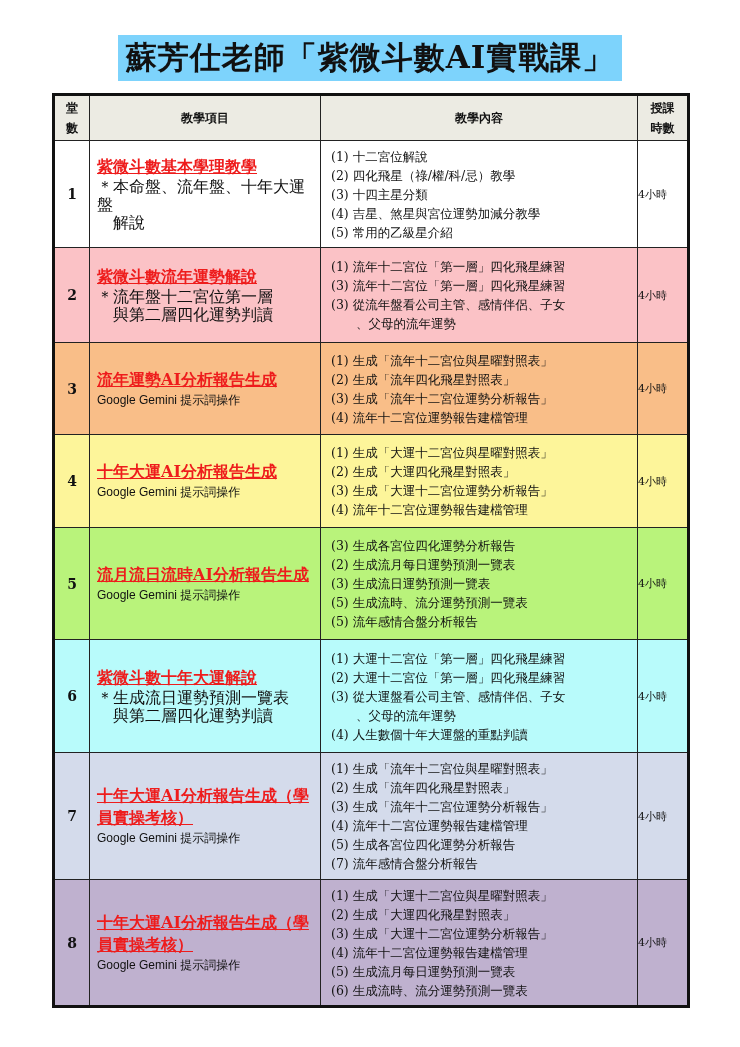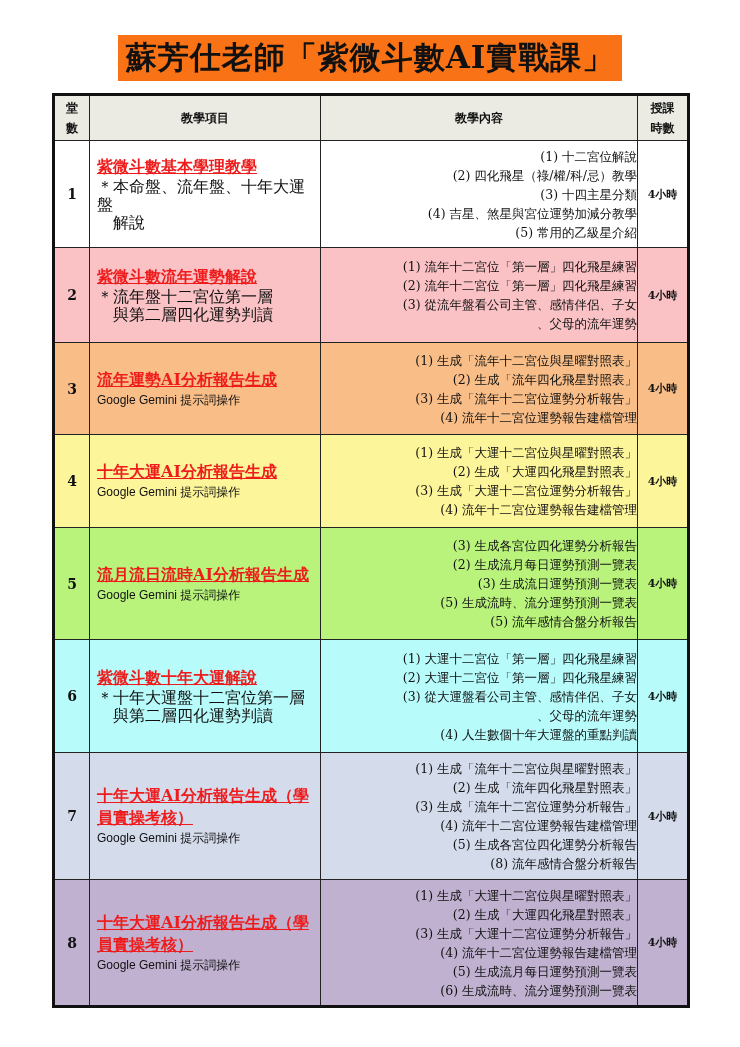--- a/index.html
+++ b/index.html
@@ -1,25 +1,25 @@
 <!DOCTYPE html>
 <html><head>
 <meta charset="utf-8">
 <style>
   html, body { margin:0; padding:0; background:#ffffff; }
   body { width:740px; height:1047px; position:relative; font-family:"DejaVu Serif", "Liberation Serif", serif; color:#111; overflow:hidden; }
   .title-wrap { position:absolute; top:35px; left:0; width:740px; text-align:center; }
-  .title { display:inline-block; background:#f97316; font-size:31px; font-weight:bold; padding:2px 8px 4px 8px; letter-spacing:1px; line-height:40px; font-family:"DejaVu Serif", serif; }
+  .title { display:inline-block; background:#7dd3fc; font-size:31px; font-weight:bold; padding:2px 8px 4px 8px; letter-spacing:1px; line-height:40px; font-family:"DejaVu Serif", serif; }
   table.course { position:absolute; left:52px; top:93px; width:635px; border-collapse:collapse; border:3px solid #111; table-layout:fixed; }
   table.course td, table.course th { border:1px solid #222; padding:0; vertical-align:middle; }
   th { background:#ecebe3; font-size:12px; font-weight:bold; height:44px; text-align:center; line-height:20px; }
   td.num { text-align:center; font-size:14px; font-weight:bold; }
   td.item { padding-left:7px !important; }
-  td.content { padding-left:10px !important; font-size:12.5px; line-height:19px;text-align:right; }
-  td.hours { text-align:center; font-size:11px; font-weight:bold; }
+  td.content { padding-left:10px !important; font-size:12.5px; line-height:19px; }
+  td.hours { font-size:11px; font-weight:normal; }
   .item-title { color:#ee1c1c; font-size:16px; font-weight:bold; line-height:22px;text-decoration:underline; }
   .item-sub { font-size:16px; line-height:18px; }
   .item-sub.mono { font-family:"Liberation Sans Narrow", "Liberation Sans", sans-serif; font-size:12px; }
   .line { white-space:nowrap; }
 </style>
 </head>
 <body>
 
 <div class="title-wrap">
   <span class="title">蘇芳仕老師「紫微斗數AI實戰課」</span>
@@ -59,21 +59,21 @@
       </tr>
       <tr style="background: rgb(251, 194, 198); height: 95px;">
         <td class="num">2</td>
         <td class="item">
           <div class="item-title">紫微斗數流年運勢解說</div>
           <div class="item-sub">＊流年盤十二宮位第一層</div>
           <div class="item-sub">　與第二層四化運勢判讀</div>
         </td>
         <td class="content">
           <div class="line">(1) 流年十二宮位「第一層」四化飛星練習</div>
-          <div class="line">(2) 流年十二宮位「第一層」四化飛星練習</div>
+          <div class="line">(3) 流年十二宮位「第一層」四化飛星練習</div>
           <div class="line">(3) 從流年盤看公司主管、感情伴侶、子女</div>
           <div class="line">　　、父母的流年運勢</div>
         </td>
         <td class="hours">4小時</td>
       </tr>
       <tr style="background: rgb(249, 190, 136); height: 92px;">
         <td class="num">3</td>
         <td class="item">
           <div class="item-title">流年運勢AI分析報告生成</div>
           <div class="item-sub mono">Google Gemini 提示詞操作</div>
@@ -112,21 +112,21 @@
           <div class="line">(3) 生成流日運勢預測一覽表</div>
           <div class="line">(5) 生成流時、流分運勢預測一覽表</div>
           <div class="line">(5) 流年感情合盤分析報告</div>
         </td>
         <td class="hours">4小時</td>
       </tr>
       <tr style="background: rgb(184, 251, 251); height: 113px;">
         <td class="num">6</td>
         <td class="item">
           <div class="item-title">紫微斗數十年大運解說</div>
-          <div class="item-sub">＊十年大運盤十二宮位第一層</div>
+          <div class="item-sub">＊生成流日運勢預測一覽表</div>
           <div class="item-sub">　與第二層四化運勢判讀</div>
         </td>
         <td class="content">
           <div class="line">(1) 大運十二宮位「第一層」四化飛星練習</div>
           <div class="line">(2) 大運十二宮位「第一層」四化飛星練習</div>
           <div class="line">(3) 從大運盤看公司主管、感情伴侶、子女</div>
           <div class="line">　　、父母的流年運勢</div>
           <div class="line">(4) 人生數個十年大運盤的重點判讀</div>
         </td>
         <td class="hours">4小時</td>
@@ -136,21 +136,21 @@
         <td class="item">
           <div class="item-title">十年大運AI分析報告生成（學員實操考核）</div>
           <div class="item-sub mono">Google Gemini 提示詞操作</div>
         </td>
         <td class="content">
           <div class="line">(1) 生成「流年十二宮位與星曜對照表」</div>
           <div class="line">(2) 生成「流年四化飛星對照表」</div>
           <div class="line">(3) 生成「流年十二宮位運勢分析報告」</div>
           <div class="line">(4) 流年十二宮位運勢報告建檔管理</div>
           <div class="line">(5) 生成各宮位四化運勢分析報告</div>
-          <div class="line">(8) 流年感情合盤分析報告</div>
+          <div class="line">(7) 流年感情合盤分析報告</div>
         </td>
         <td class="hours">4小時</td>
       </tr>
       <tr style="background: rgb(191, 177, 207); height: 127px;">
         <td class="num">8</td>
         <td class="item">
           <div class="item-title">十年大運AI分析報告生成（學員實操考核）</div>
           <div class="item-sub mono">Google Gemini 提示詞操作</div>
         </td>
         <td class="content">

